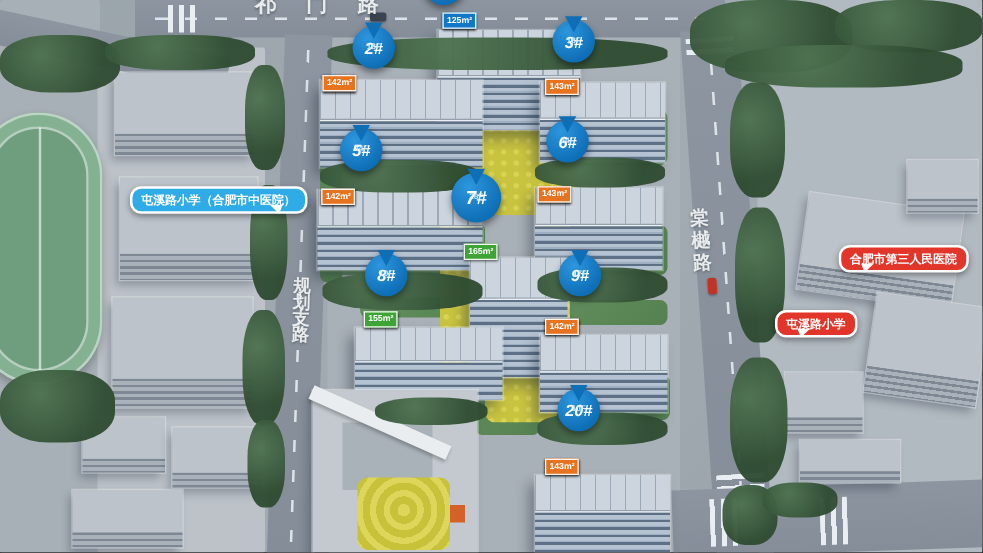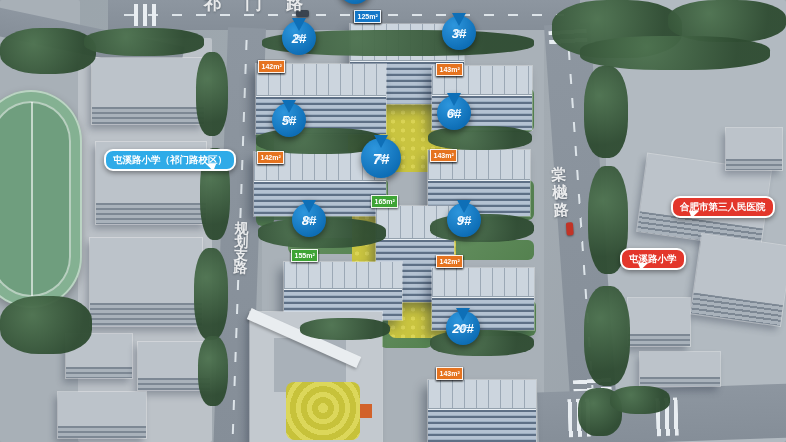--- a/index.html
+++ b/index.html
@@ -330,17 +330,17 @@
       <div class="pin" style="left: 463px; top: 311px;">
         <div class="c">
           <span class="id">20#</span>
           <span class="fl">10F</span>
         </div>
         <div class="t"></div>
       </div>
       <div class="pin" style="left: 355px; top: -30px;">
         <div class="c"></div>
       </div>
-      <div class="poi school tail-right" style="left: 104px; top: 149px;">屯溪路小学（祁门路校区）</div>
+      <div class="poi school tail-right" style="left: 104px; top: 149px;">屯溪路小学（合肥市中医院）</div>
       <div class="poi hospital " style="left: 671px; top: 196px;">合肥市第三人民医院</div>
       <div class="poi hospital " style="left: 620px; top: 248px;">屯溪路小学</div>
     </div>
 </div>
 
 </body></html>

